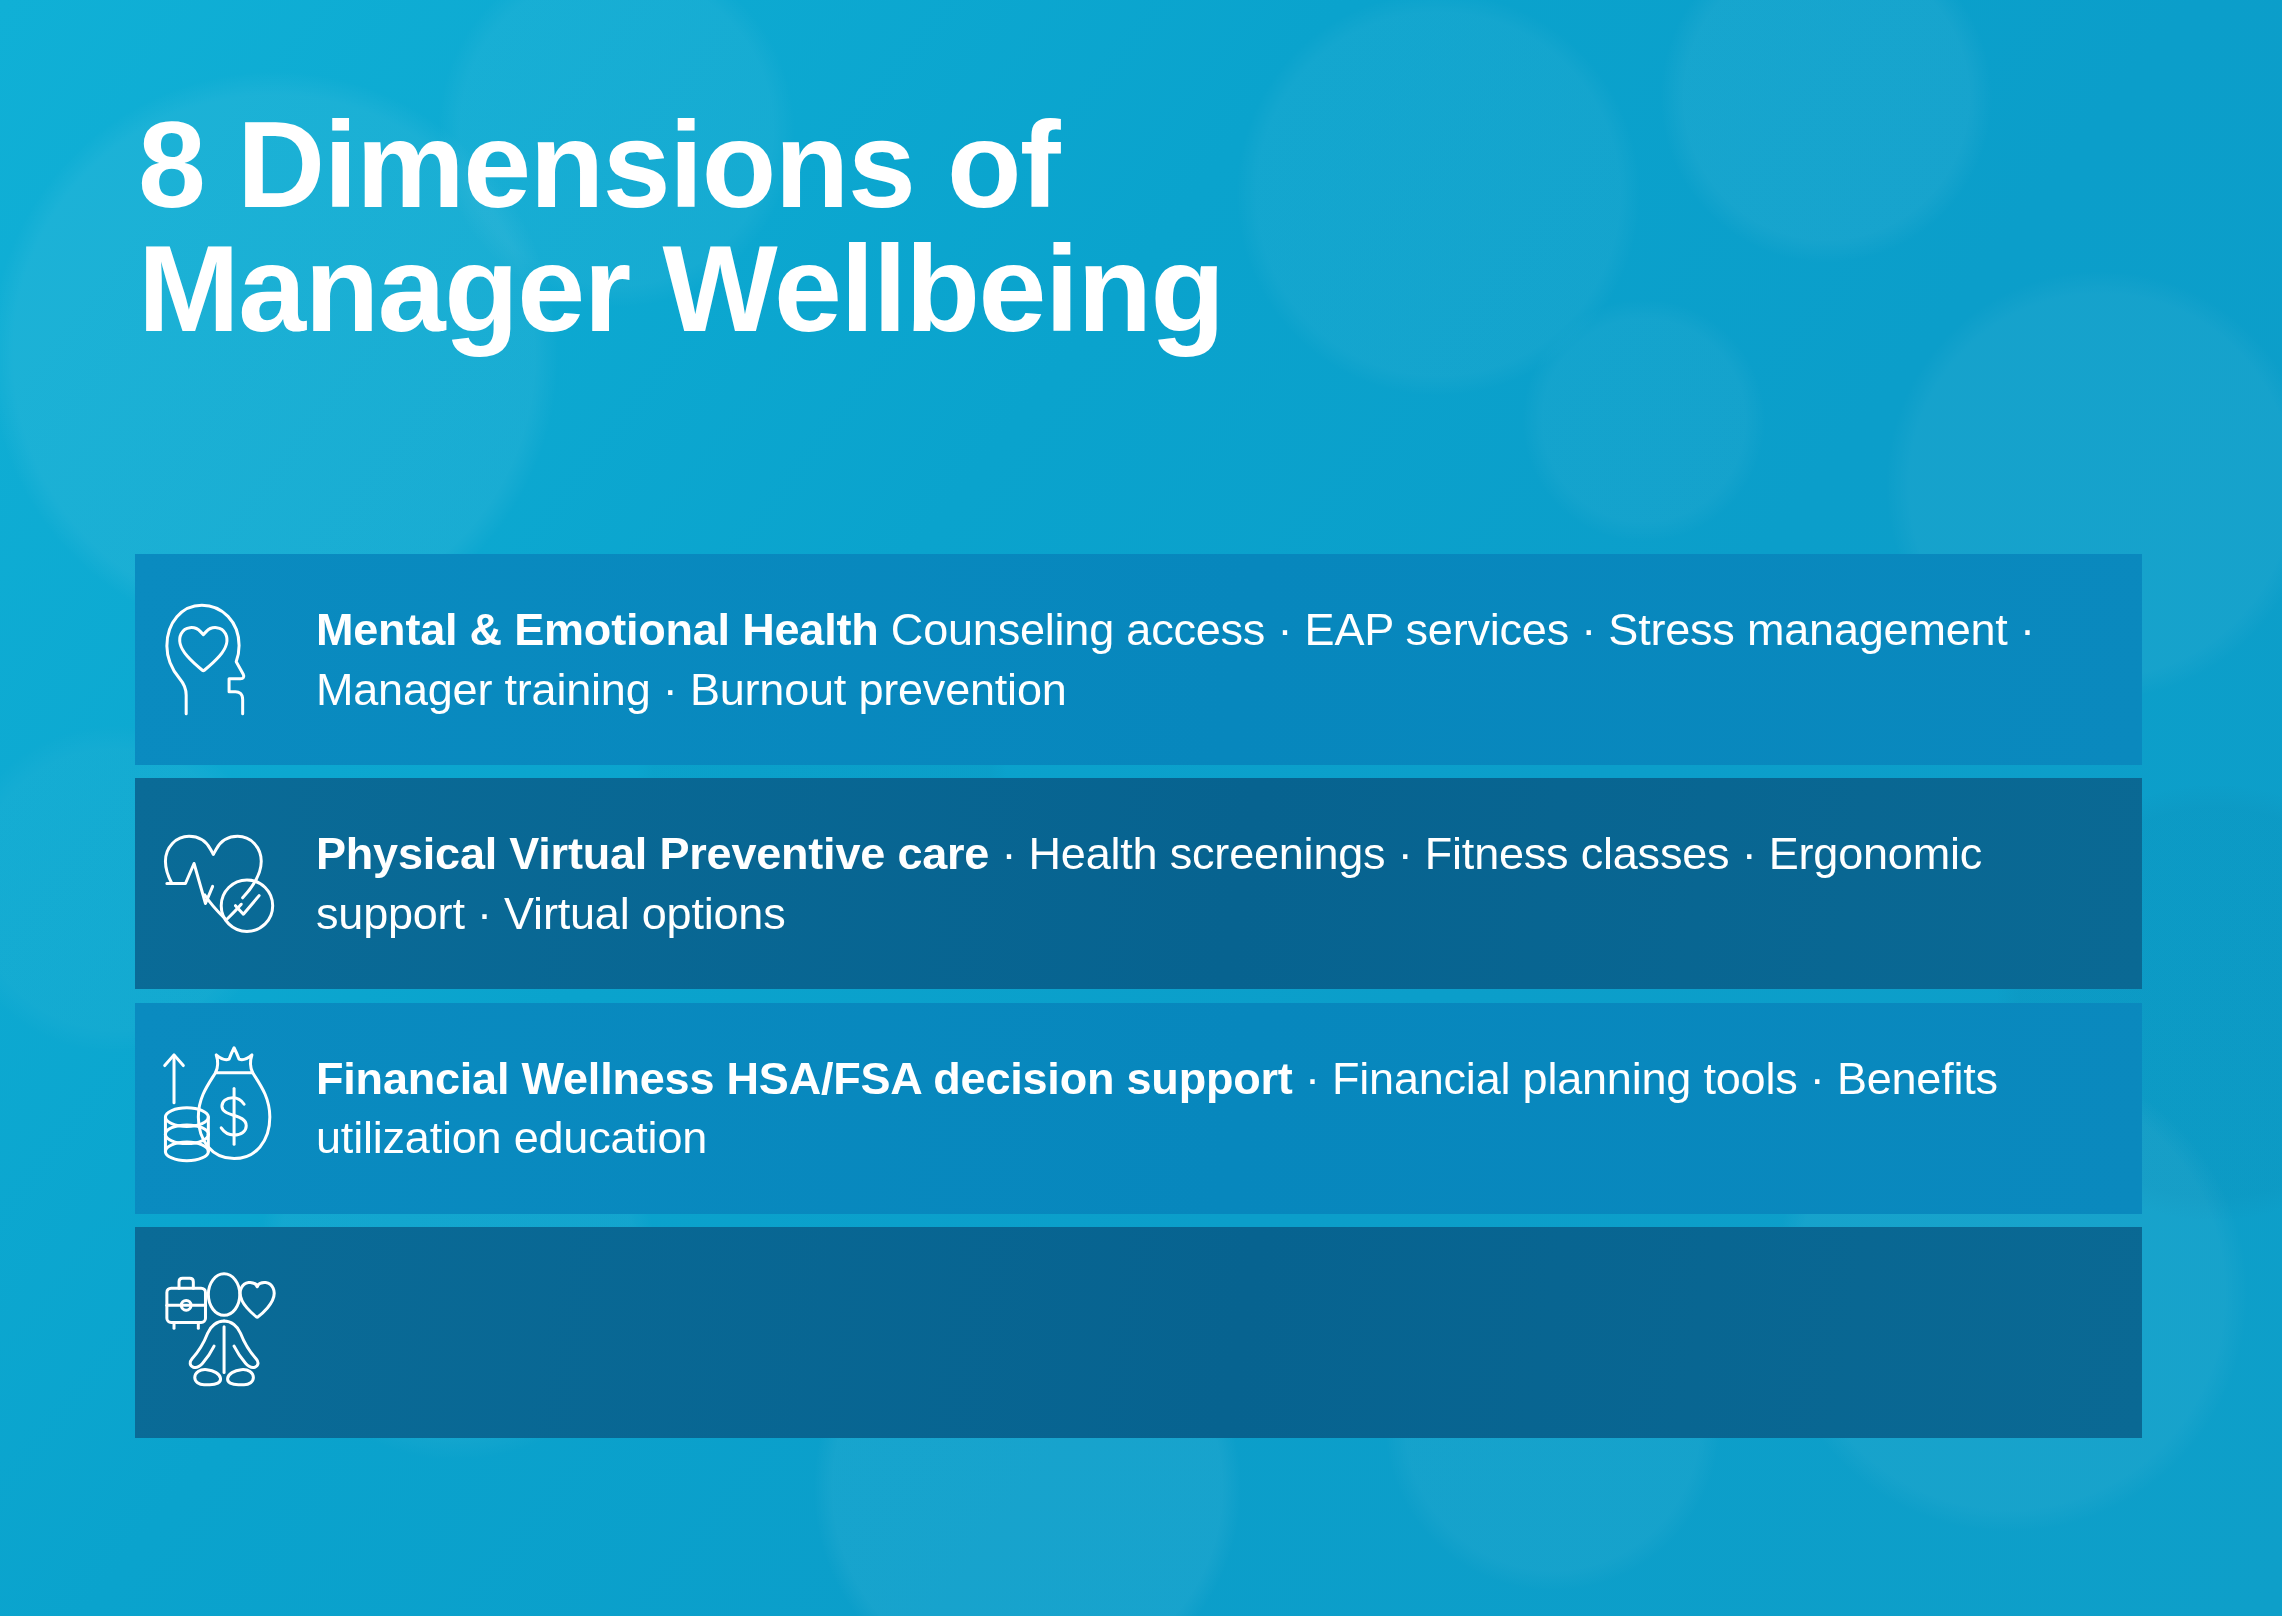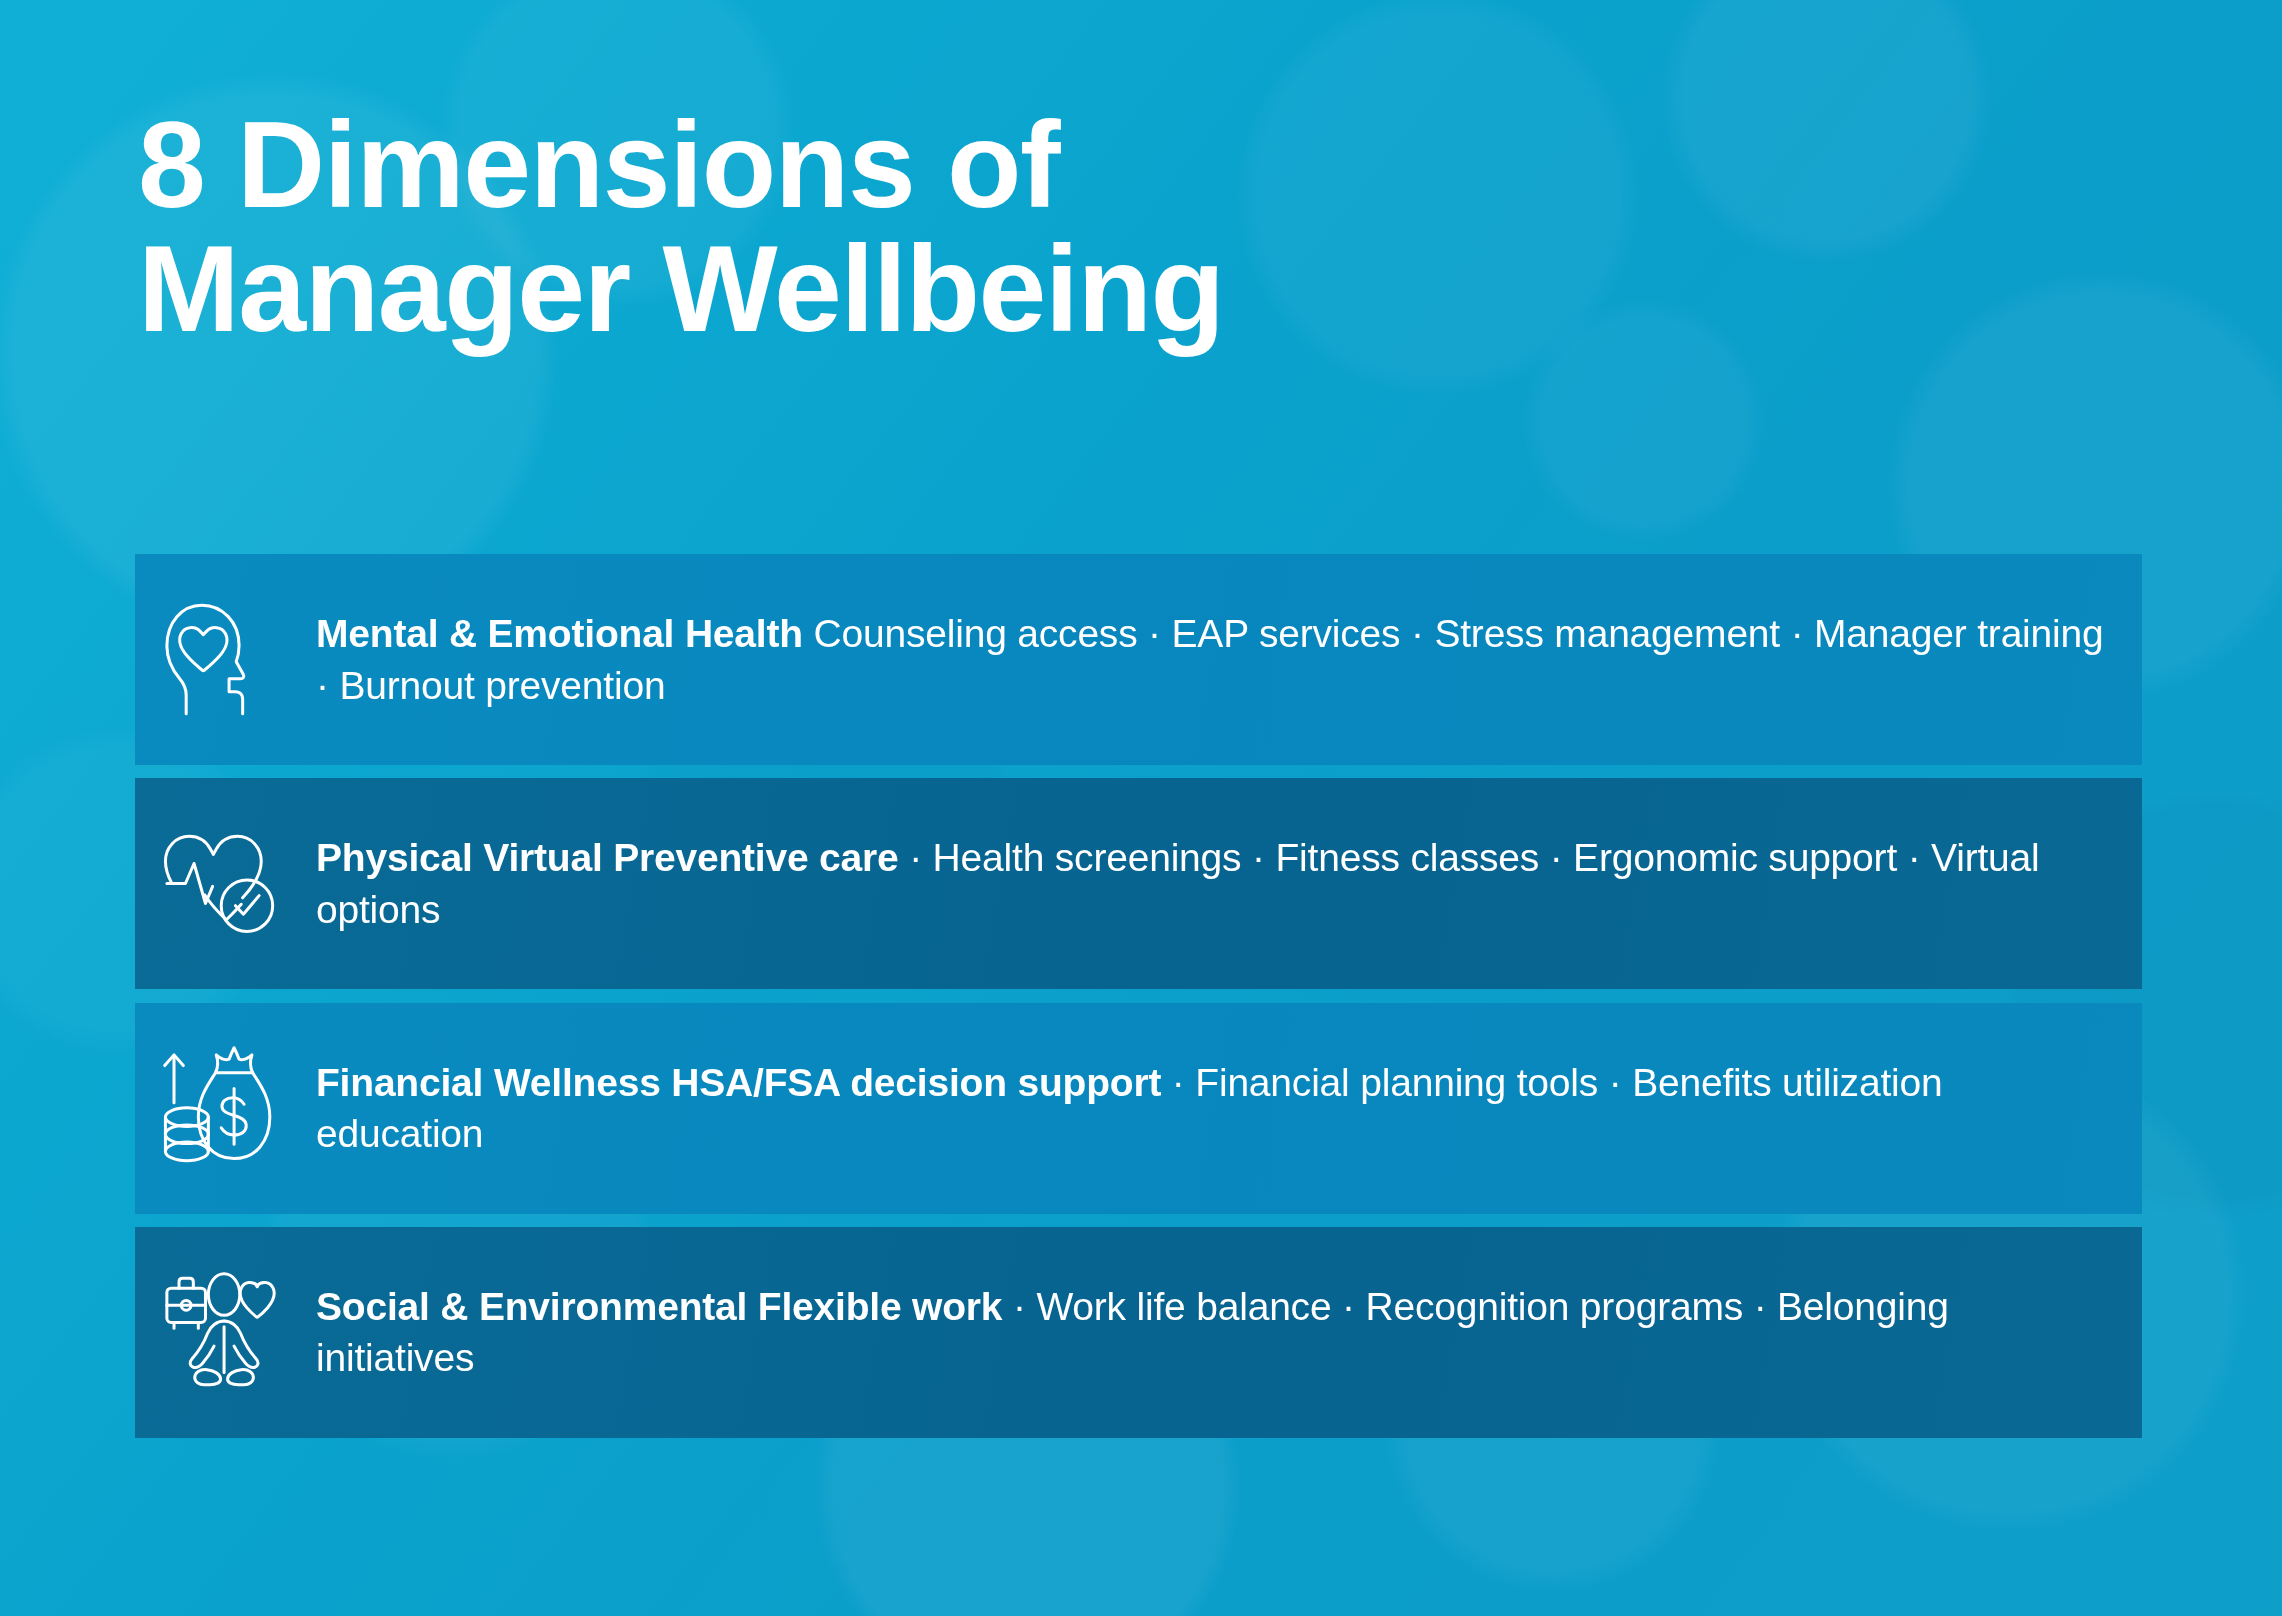--- a/index.html
+++ b/index.html
@@ -81,21 +81,21 @@
     display: flex;
     align-items: center;
     justify-content: center;
   }
   .row-icon svg { display: block; }
 
   .row-text {
     flex: 1 1 auto;
     padding-right: 38px;
     color: #ffffff;
-    font-size: 39px;
+    font-size: 45px;
     line-height: 1.32;
     font-weight: 400;
     letter-spacing: -0.2px;
   }
   .row-text .lead { font-weight: 700; }
 </style>
 </head>
 <body>
 
 <div id="bg-layer"></div>
@@ -169,19 +169,16 @@
           <path d="M31 43 L31 47"></path>
         <ellipse cx="49" cy="23.5" rx="11" ry="14.5"></ellipse>
         <path d="M72.5 17.5 C69 13.5 63 14.5 61 19 C58.8 23.8 61.8 29 65 32.8 C67.2 35.3 70 37.8 71.6 39.1 C71.9 39.4 72.4 39.4 72.7 39.1 C74.3 37.8 77.1 35.3 79.3 32.8 C82.5 29 85.5 23.8 83.3 19 C81.3 14.5 75.3 13.5 71.8 17.5 L72.2 18 Z"></path>
         <path d="M49 42 C44 42 39.5 45.5 37.5 50.5 C35 57 31 63.5 26.5 68.5 C24.5 70.7 25 73.5 27.5 74.3 C29.8 75 32 73.8 34 71.5 C37 68 40 63.5 42 59.5"></path>
         <path d="M49 42 C54 42 58.5 45.5 60.5 50.5 C63 57 67 63.5 71.5 68.5 C73.5 70.7 73 73.5 70.5 74.3 C68.2 75 66 73.8 64 71.5 C61 68 58 63.5 56 59.5"></path>
         <path d="M49 46 L49 78"></path>
         <path d="M35 86.5 C31.5 86.5 28.5 84.5 28.5 81.5 C28.5 78 32 75.5 37 76 C42 76.5 46 79 46.5 82 C47 85 43.5 86.5 39 86.5 Z"></path>
         <path d="M63 86.5 C66.5 86.5 69.5 84.5 69.5 81.5 C69.5 78 66 75.5 61 76 C56 76.5 52 79 51.5 82 C51 85 54.5 86.5 59 86.5 Z"></path>
       </svg>
     </div>
-    <div class="row-text">
-      <span class="lead">Social &amp; Environmental Flexible work</span><span> · Work life balance · Recognition programs · Belonging initiatives</span>
-    </div>
   </div>
 
 </div>
 
 
 </body></html>

